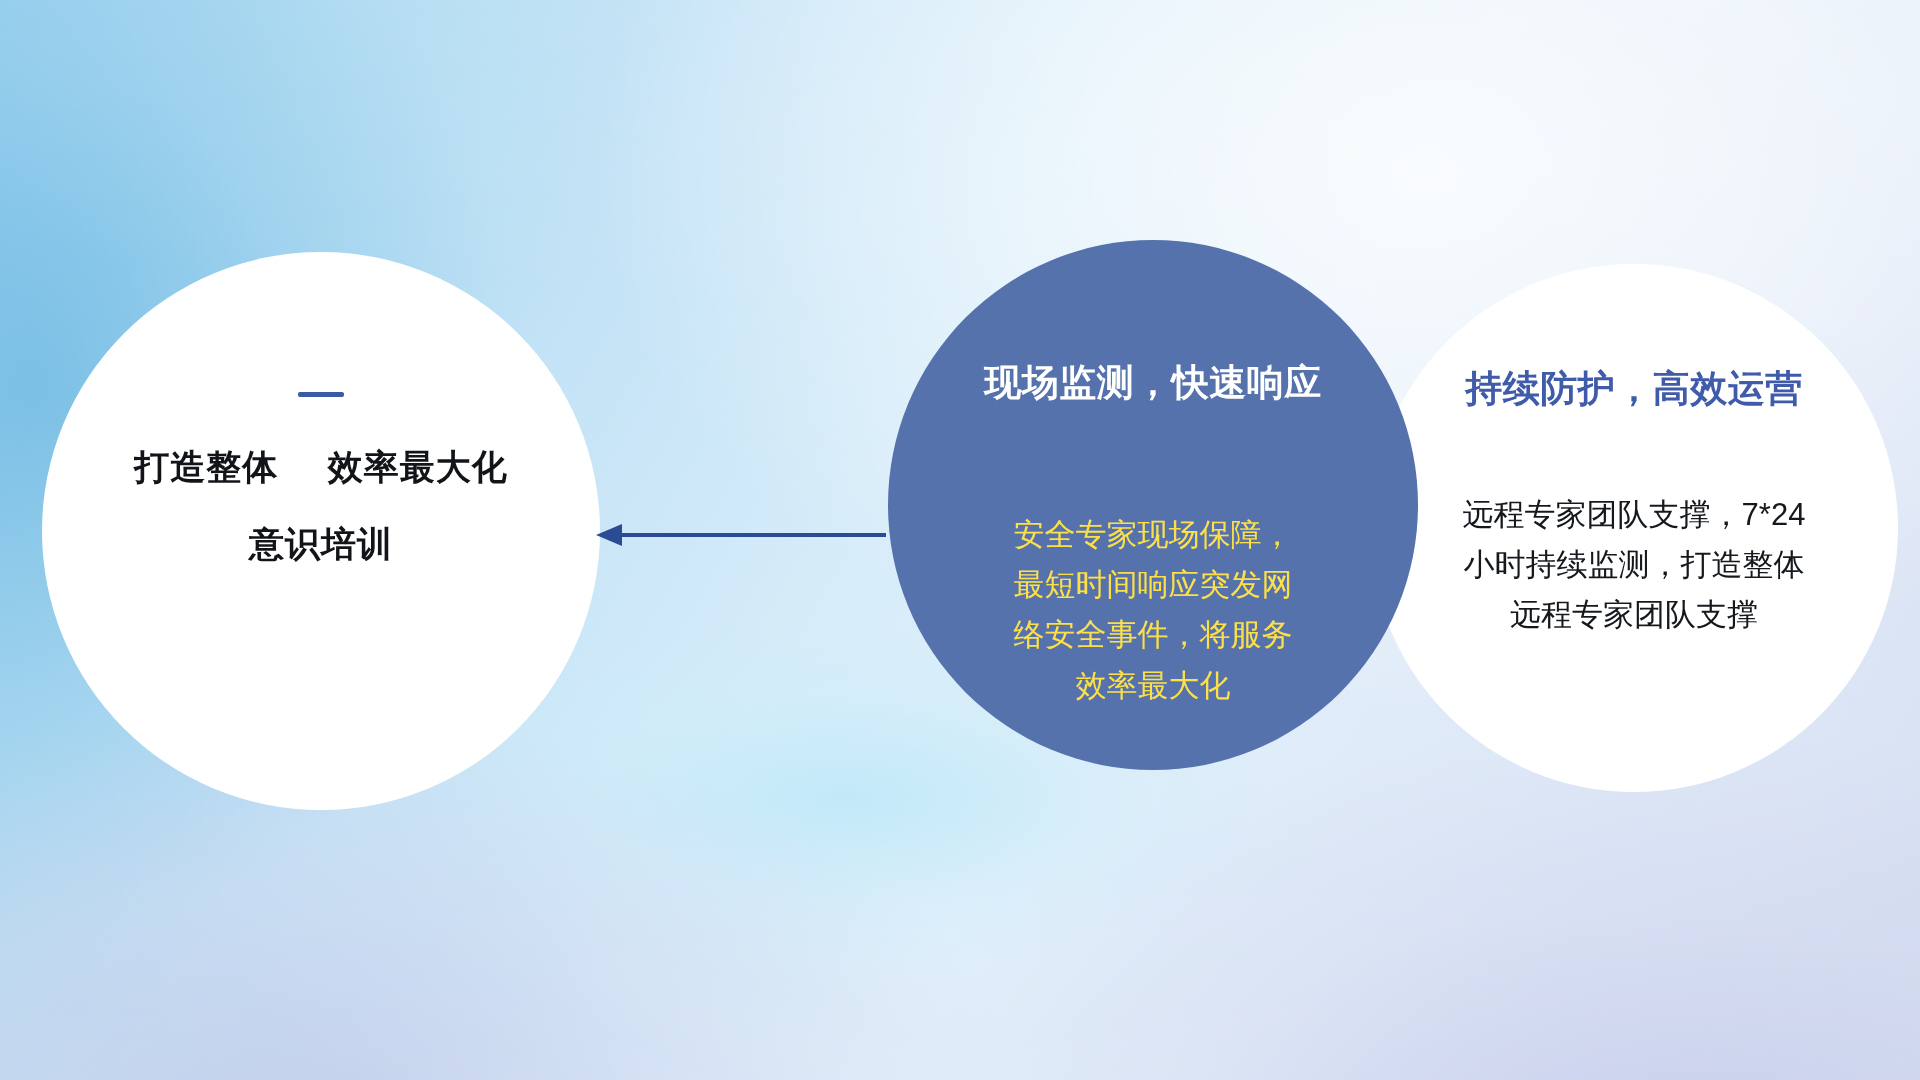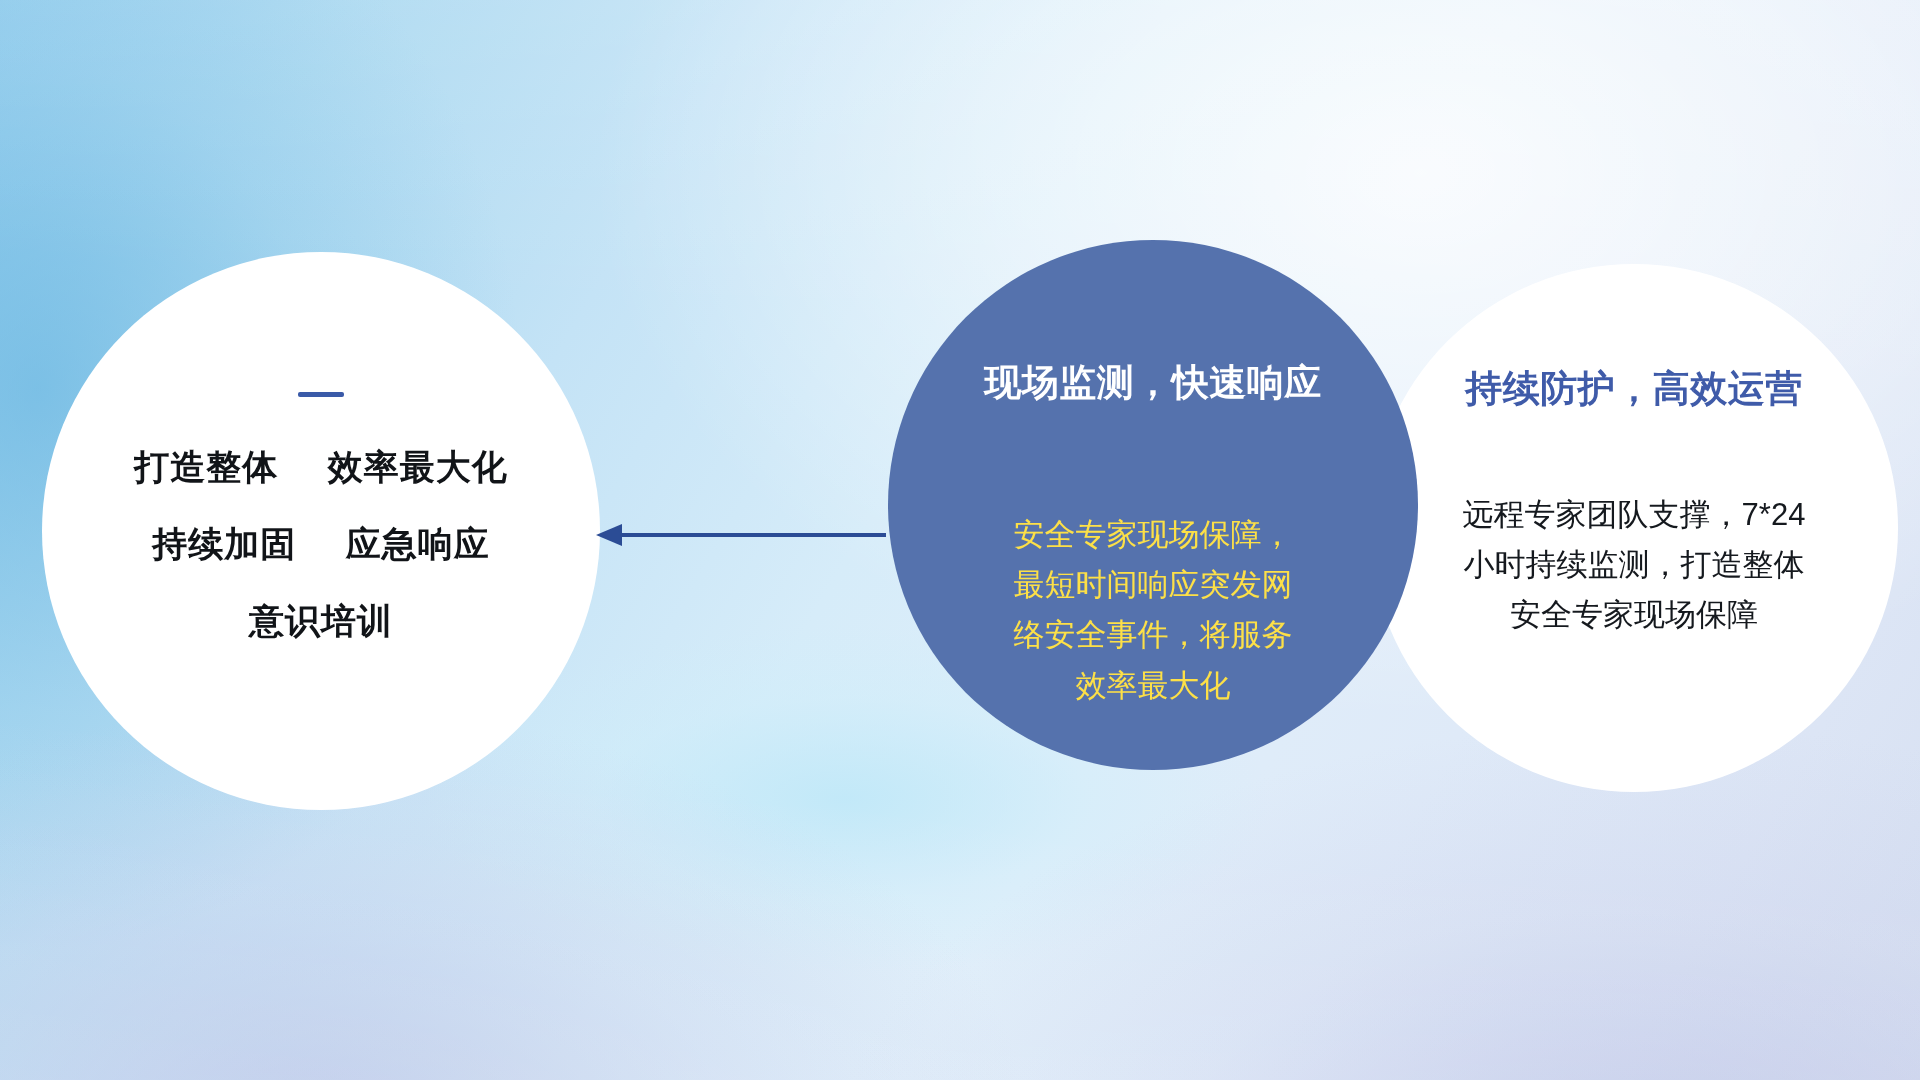--- a/index.html
+++ b/index.html
@@ -210,39 +210,34 @@
   <div class="circle" id="circle-capabilities">
     <div id="capabilities-body">
       <div id="capabilities-rule"></div>
 
       <div class="cap-row">
         <span>打造整体</span>
         <span class="cap-gap"></span>
         <span>效率最大化</span>
       </div>
 
-      <div class="cap-row">
-        <span>持续加固</span>
-        <span class="cap-gap"></span>
-        <span>应急响应</span>
-      </div>
 
       <div class="cap-row">
         <span>意识培训</span>
       </div>
     </div>
   </div>
 
   <div class="circle" id="circle-continuous">
     <div id="continuous-body">
       <div id="continuous-heading">持续防护，高效运营</div>
       <div id="continuous-desc">
         <div>远程专家团队支撑，7*24</div>
         <div>小时持续监测，打造整体</div>
-        <div>安全专家现场保障</div>
+        <div>远程专家团队支撑</div>
       </div>
     </div>
   </div>
 
   <div class="circle" id="circle-onsite">
     <div id="onsite-body">
       <div id="onsite-heading">现场监测，快速响应</div>
       <div id="onsite-desc">
         <div>安全专家现场保障，</div>
         <div>最短时间响应突发网</div>

